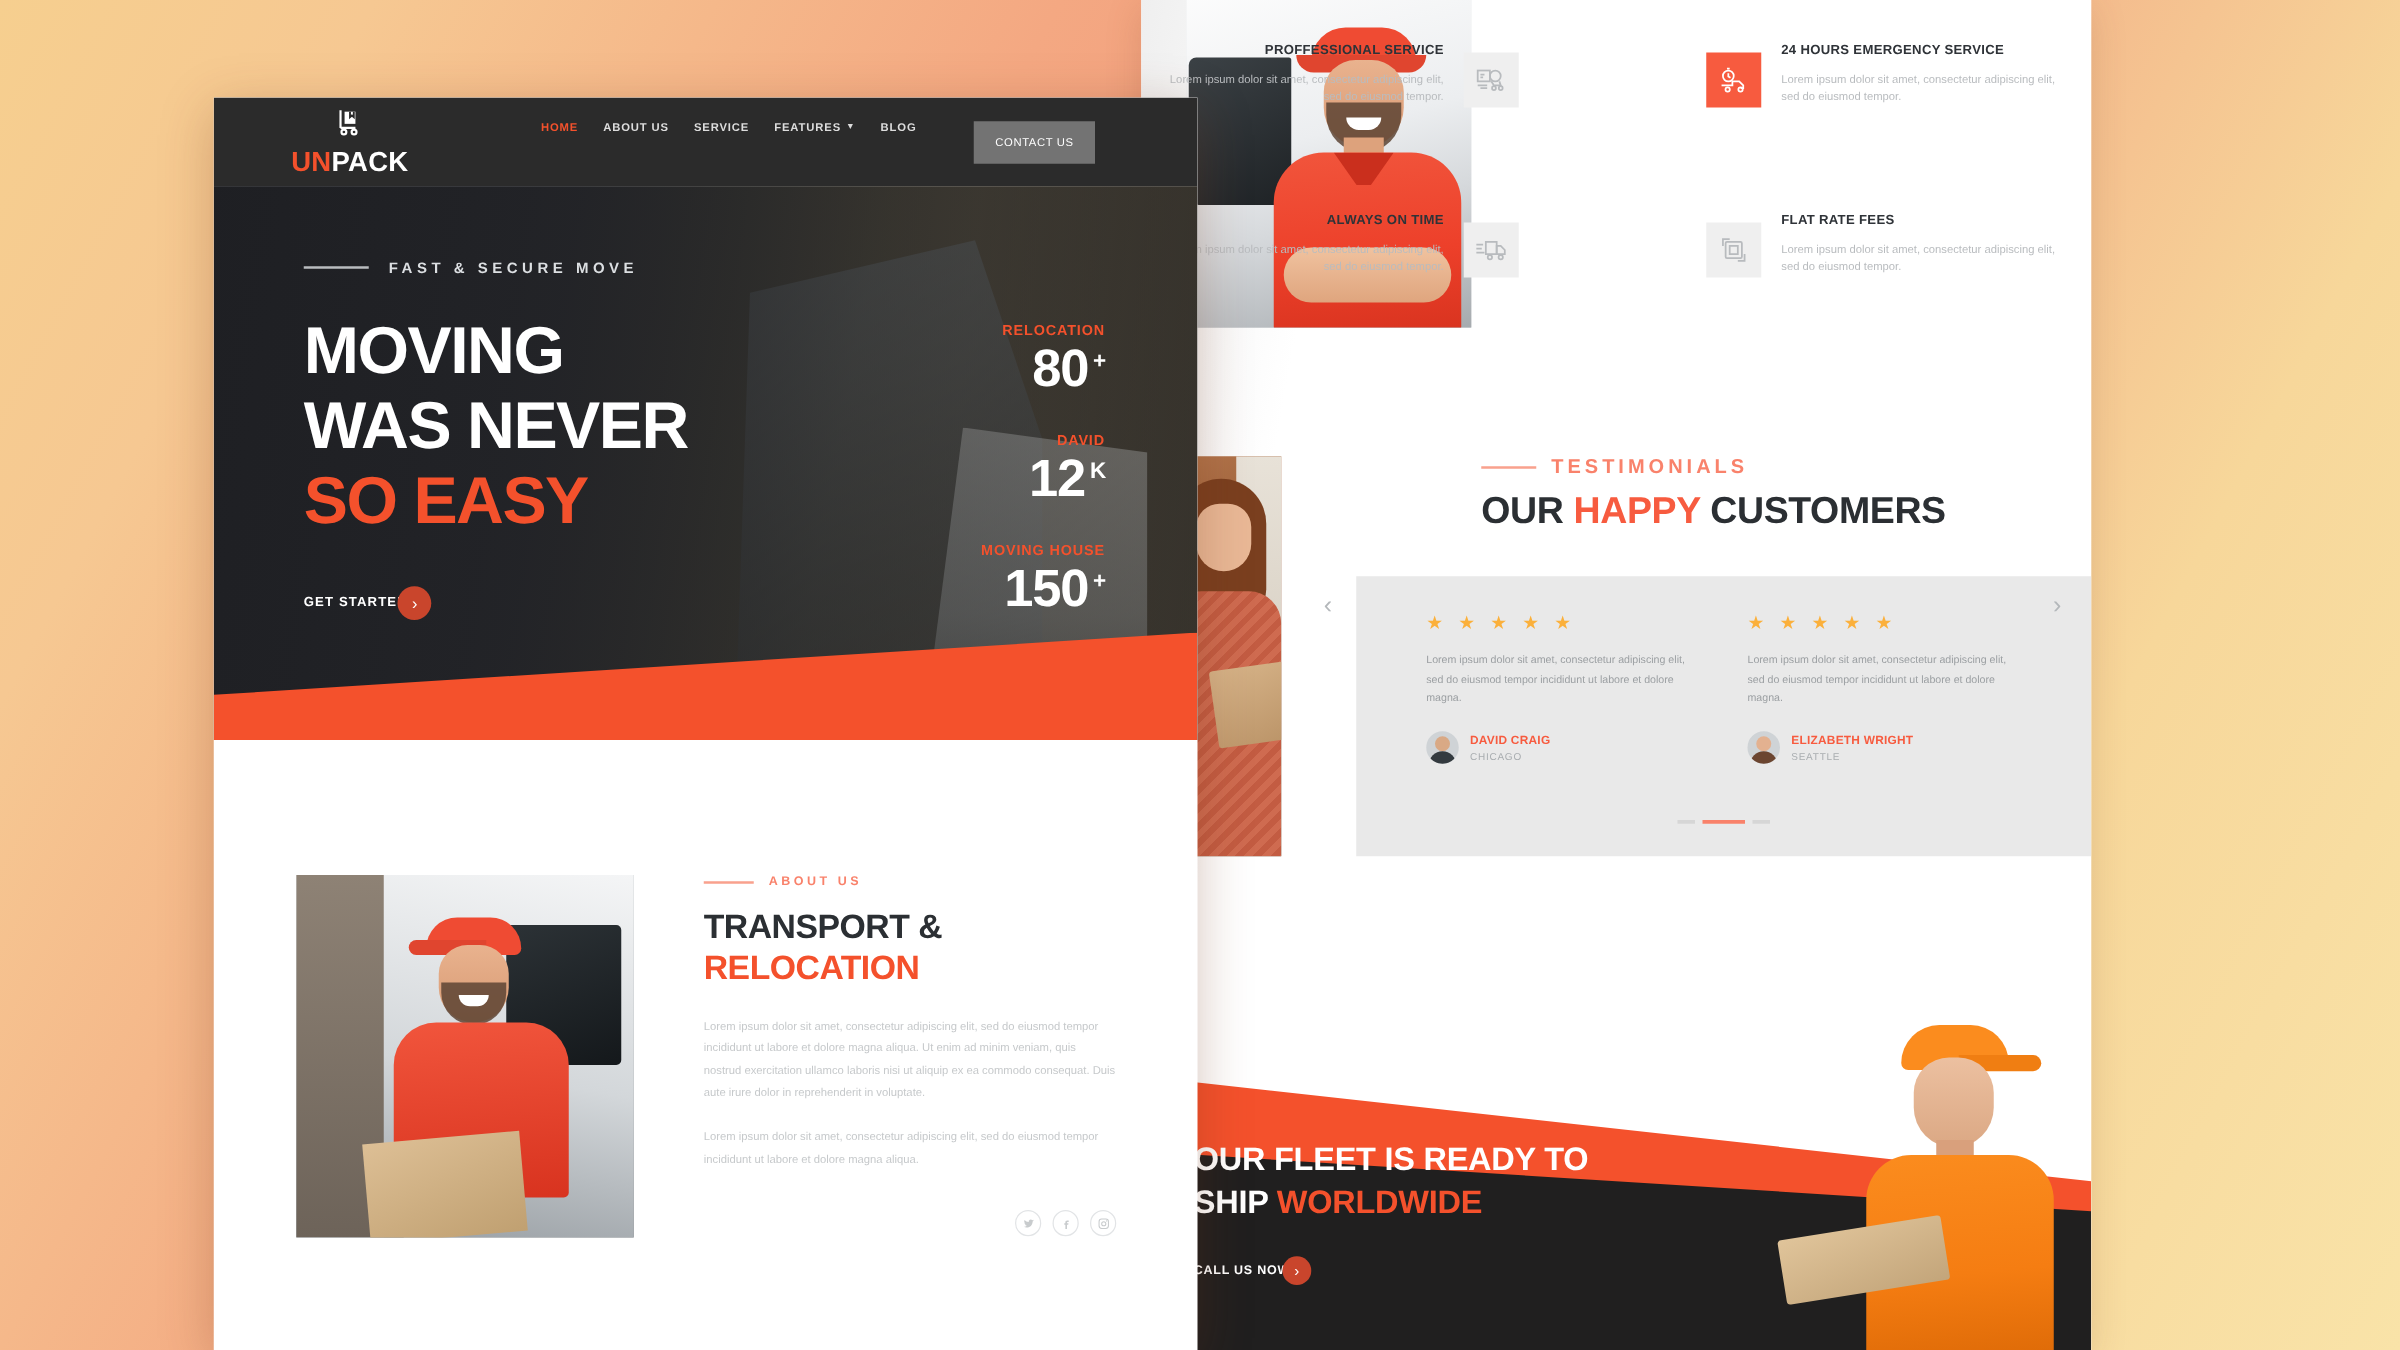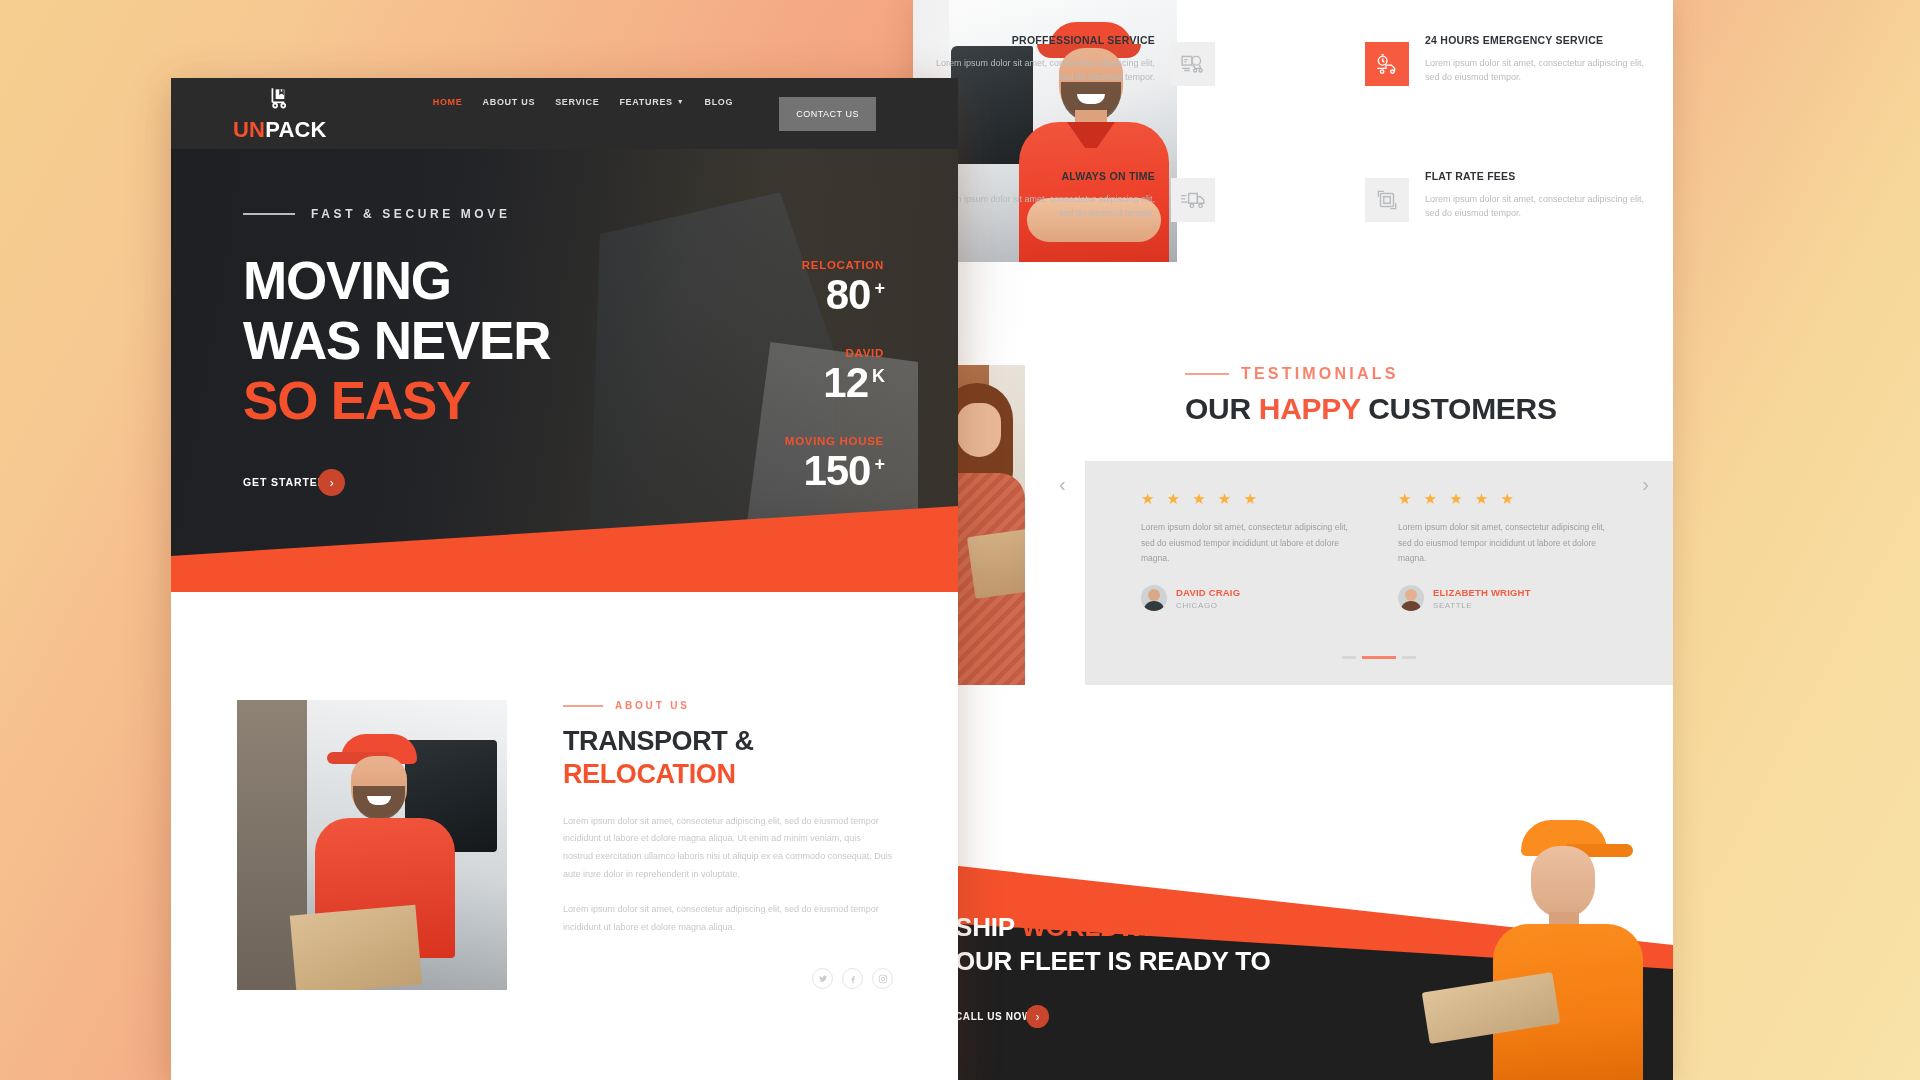--- a/index.html
+++ b/index.html
@@ -464,22 +464,22 @@
     <div class="dark"></div>
     <div class="fleet-guy">
       <div class="cap3"></div>
         <div class="face3"></div>
         <div class="neck3"></div>
       <div class="shirt3"></div>
         <div class="box3"></div>
     </div>
     <div class="fleet-copy">
       <div class="fleet-title">
+        <div>OUR FLEET IS READY TO</div>
         <div><span>SHIP </span><span class="hl">WORLDWIDE</span></div>
-        <div>OUR FLEET IS READY TO</div>
       </div>
       <div class="cta">
         <span class="cta-txt">CALL US NOW</span>
         <span class="cta-circle">›</span>
       </div>
     </div>
   </div>
 </div>
 
 <div class="panel-left">

